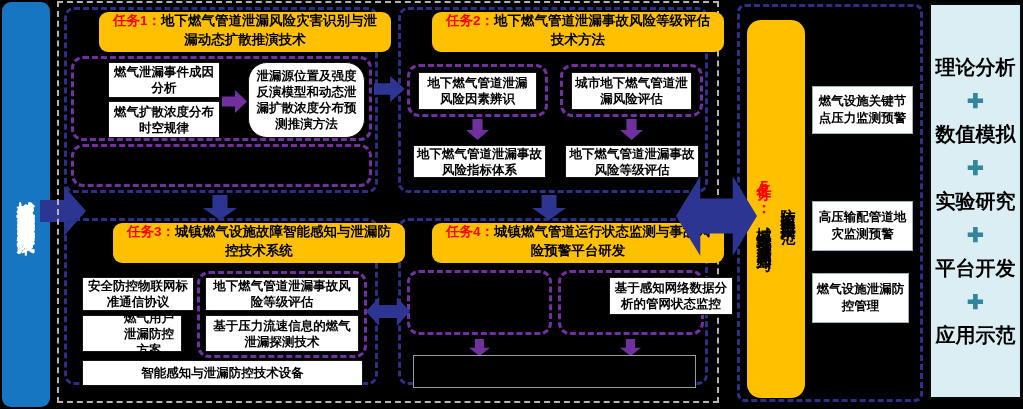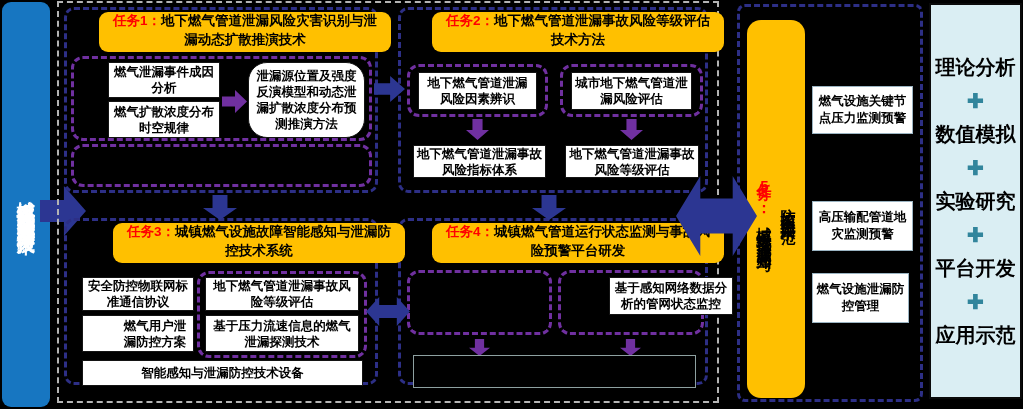--- a/index.html
+++ b/index.html
@@ -101,21 +101,21 @@
   <div class="abs pframe" style="left:407px;top:64px;width:141px;height:53px;"></div>
   <div class="abs box" style="left:418px;top:72px;width:119px;height:38px;">地下燃气管道泄漏风险因素辨识</div>
   <div class="abs pframe" style="left:560px;top:64px;width:143px;height:53px;"></div>
   <div class="abs box" style="left:571px;top:72px;width:121px;height:38px;">城市地下燃气管道泄漏风险评估</div>
   <div class="abs parr arrow-down" style="left:466px;top:119px;width:23px;height:21px;"></div>
   <div class="abs parr arrow-down" style="left:620px;top:119px;width:23px;height:21px;"></div>
   <div class="abs box" style="left:413px;top:145px;width:133px;height:33px;">地下燃气管道泄漏事故风险指标体系</div>
   <div class="abs box" style="left:82px;top:277px;width:112px;height:34px;">安全防控物联网标准通信协议</div>
 
   <div class="abs box" style="left:565px;top:145px;width:134px;height:33px;">地下燃气管道泄漏事故风险等级评估</div>
-  <div class="abs box" style="left:82px;top:315px;width:112px;height:37px;padding-left:37px;">燃气用户泄漏防控方案</div>
+  <div class="abs box" style="left:82px;top:315px;width:100px;height:37px;padding-left:37px;">燃气用户泄漏防控方案</div>
   <div class="abs pframe" style="left:197px;top:271px;width:170px;height:87px;"></div>
   <div class="abs box" style="left:205px;top:277px;width:154px;height:34px;">地下燃气管道泄漏事故风险等级评估</div>
   <div class="abs box" style="left:82px;top:360px;width:281px;height:26px;">智能感知与泄漏防控技术设备</div>
   <div class="abs box" style="left:205px;top:315px;width:154px;height:37px;">基于压力流速信息的燃气泄漏探测技术</div>
 
   <div class="abs pframe" style="left:407px;top:270px;width:145px;height:65px;"></div>
   <div class="abs pframe" style="left:558px;top:270px;width:146px;height:65px;"></div>
   <div class="abs box" style="left:569px;top:277px;width:124px;height:38px;margin-left:40px;">基于感知网络数据分析的管网状态监控</div>
   <div class="abs parr arrow-down" style="left:469px;top:339px;width:21px;height:17px;"></div>
   <div class="abs parr arrow-down" style="left:620px;top:339px;width:21px;height:17px;"></div>

